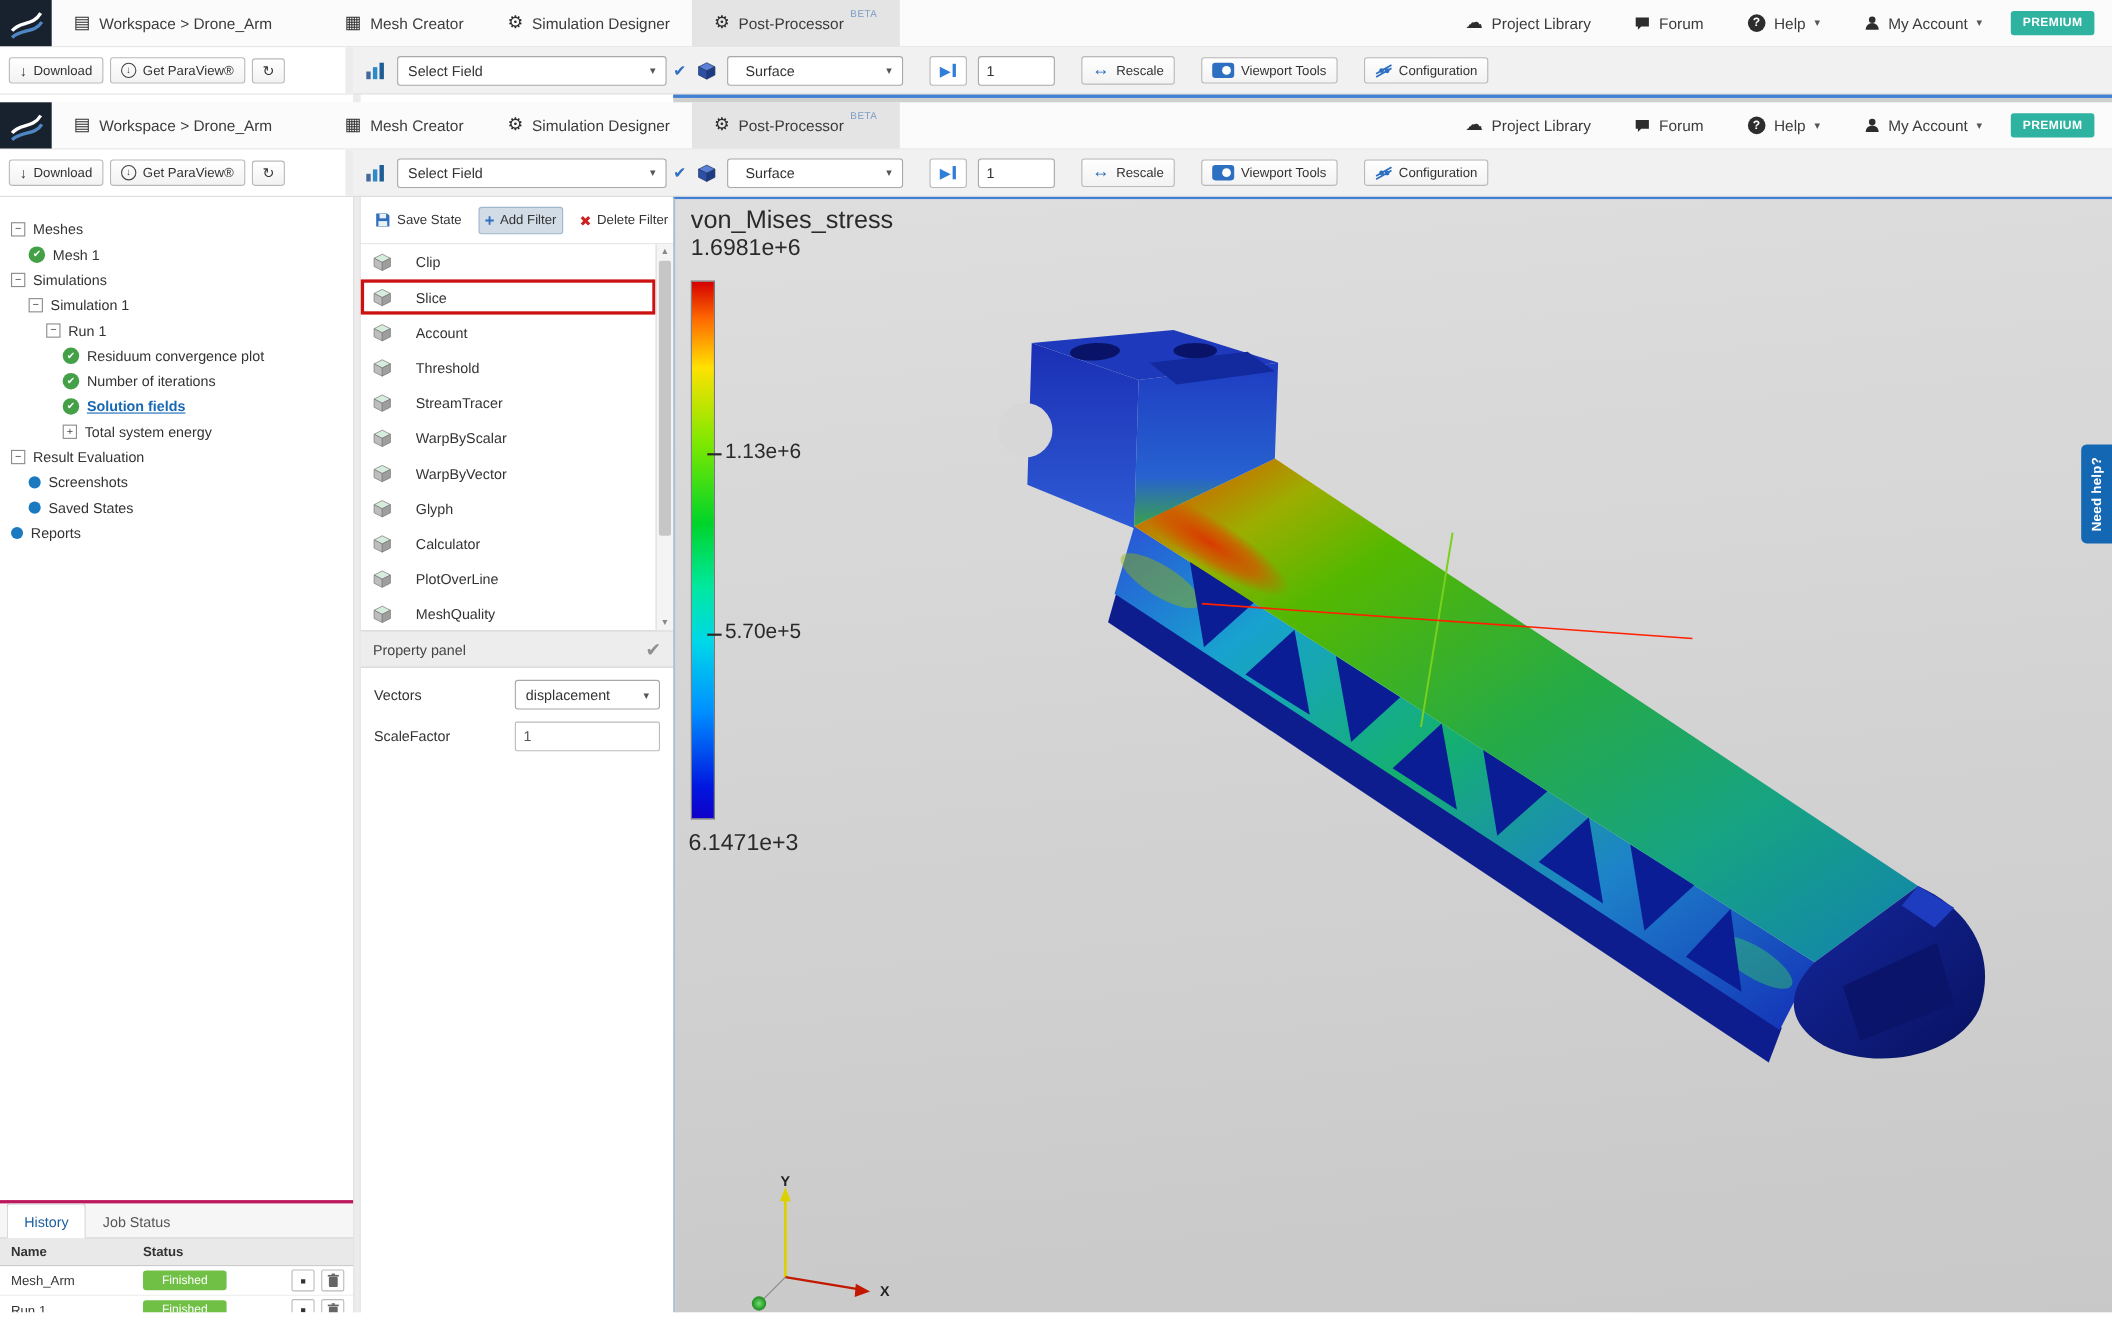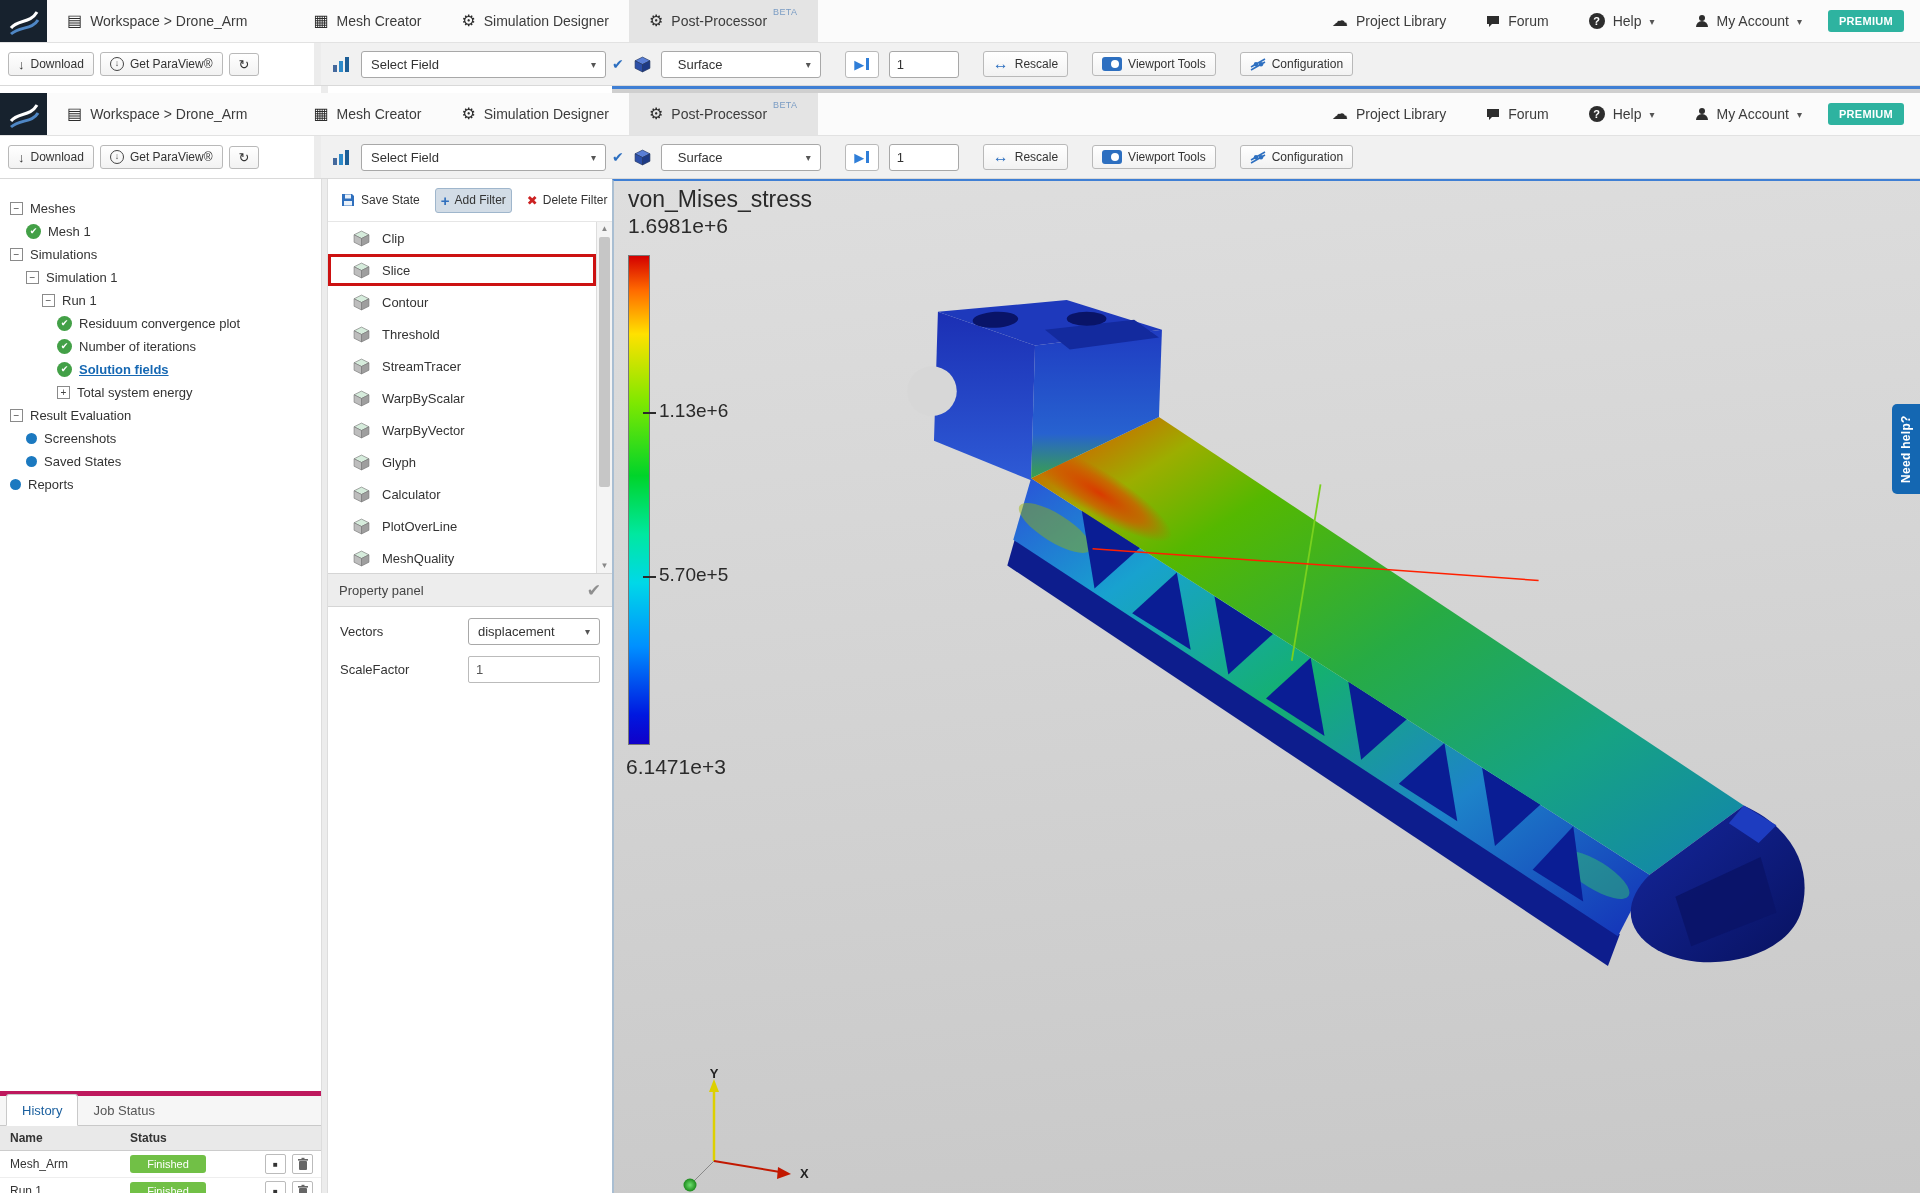--- a/index.html
+++ b/index.html
@@ -58,39 +58,39 @@
   .tree { padding-top:18px; }
   .tree-item { display:flex; align-items:center; gap:7px; height:23px; font-size:13px; color:#333; cursor:pointer; }
   .lv0{padding-left:10px} .lv1{padding-left:26px} .lv2{padding-left:42px} .lv3{padding-left:57px}
   .tw-box { width:13px; height:13px; border:1px solid #8a8a8a; background:#fff; font-size:10px; line-height:11px; text-align:center; color:#444; flex:0 0 auto; }
   .tw-check { width:15px; height:15px; border-radius:50%; background:#43a047; color:#fff; font-size:9px; line-height:15px; text-align:center; flex:0 0 auto; }
   .tw-dot { width:11px; height:11px; border-radius:50%; background:#1b79c0; flex:0 0 auto; }
   .tw-label.sel { color:#1668b3; font-weight:bold; text-decoration:underline; }
 
   
   .bottom-panel { position:absolute; left:0; bottom:0; width:100%; background:#fff; }
-  .bp-tabs { display:flex; align-items:flex-end; background:#f6f6f6; border-top:5px solid #be185d; border-bottom:1px solid #c9c9c9; height:35px; padding-left:6px; }
+  .bp-tabs { display:flex; align-items:flex-end; background:#f6f6f6; border-top:3px solid #be185d; border-bottom:1px solid #c9c9c9; height:35px; padding-left:6px; }
   .bp-tab { padding:8px 15px 7px; font-size:13px; color:#555; cursor:pointer; }
   .bp-tab.active { background:#fff; border:1px solid #c9c9c9; border-bottom:1px solid #fff; margin-bottom:-1px; color:#1a5f9e; border-radius:3px 3px 0 0; }
   .bp-thead { display:flex; align-items:center; background:#e9e9e9; border-bottom:1px solid #ccc; font-weight:bold; font-size:12px; color:#333; height:25px; }
   .col-name { width:130px; padding-left:10px; }
   .bp-rows { height:42px; overflow:hidden; }
   .bp-row { display:flex; align-items:center; height:27px; border-bottom:1px solid #eee; font-size:12px; color:#333; }
   .badge { background:#71c046; color:#fff; border-radius:3px; padding:3px 0; width:76px; text-align:center; font-size:11px; }
   .row-actions { margin-left:auto; margin-right:8px; display:flex; gap:6px; }
   .mini-btn { width:21px; height:20px; border:1px solid #bbb; background:#fff; display:flex; align-items:center; justify-content:center; cursor:pointer; font-size:8px; color:#333; border-radius:2px; }
 
   
   .fp-actions { display:flex; align-items:center; gap:9px; padding:8px 6px; font-size:12px; color:#333; }
   .fp-act { display:inline-flex; align-items:center; gap:5px; cursor:pointer; padding:4px 5px; border:1px solid transparent; border-radius:3px; white-space:nowrap; }
   .fp-act.boxed { background:#d2dce6; border-color:#9fb6cc; }
   .plus-glyph { color:#2f6fbd; font-weight:bold; font-size:15px; line-height:1; }
   .x-glyph { color:#cc2222; font-size:13px; line-height:1; }
   .fp-list { position:relative; border-top:1px solid #e6e6e6; height:352px; padding-right:16px; }
-  .f-item { display:flex; align-items:center; gap:12px; height:32px; padding-left:25px; font-size:13px; color:#333; cursor:pointer; }
+  .f-item { display:flex; align-items:center; gap:22px; height:32px; padding-left:11px; font-size:13px; color:#333; cursor:pointer; }
   .f-item.selected { outline:3px solid #cc1111; outline-offset:-3px; }
   .cube { width:17px; height:17px; flex:0 0 auto; }
   .fp-scroll { position:absolute; right:0; top:0; bottom:0; width:16px; background:#f4f4f4; border-left:1px solid #ddd; }
   .sc-arrow { height:14px; font-size:8px; color:#888; text-align:center; line-height:14px; cursor:pointer; }
   .sc-thumb { position:absolute; left:2px; top:15px; width:11px; height:250px; background:#c6c6c6; border-radius:2px; cursor:pointer; }
   .sc-down { position:absolute; bottom:0; width:100%; }
   .prop-header { display:flex; justify-content:space-between; align-items:center; background:#ededed; border-top:1px solid #d5d5d5; border-bottom:1px solid #d5d5d5; height:34px; padding:0 11px; font-size:13px; color:#444; }
   .prop-check { color:#8f8f8f; font-size:17px; }
   .prop-row { display:flex; align-items:center; justify-content:space-between; padding:11px 12px 0; font-size:13px; color:#333; }
   .prop-dd { width:132px; height:27px; }
@@ -506,21 +506,21 @@
         <div class="f-item selected">
           <svg class="cube">
               <use href="#sym-cube"></use>
             </svg>
           <span>Slice</span>
         </div>
         <div class="f-item">
           <svg class="cube">
               <use href="#sym-cube"></use>
             </svg>
-          <span>Contour</span>
+          <span>Account</span>
         </div>
         <div class="f-item">
           <svg class="cube">
               <use href="#sym-cube"></use>
             </svg>
           <span>Threshold</span>
         </div>
         <div class="f-item">
           <svg class="cube">
               <use href="#sym-cube"></use>

